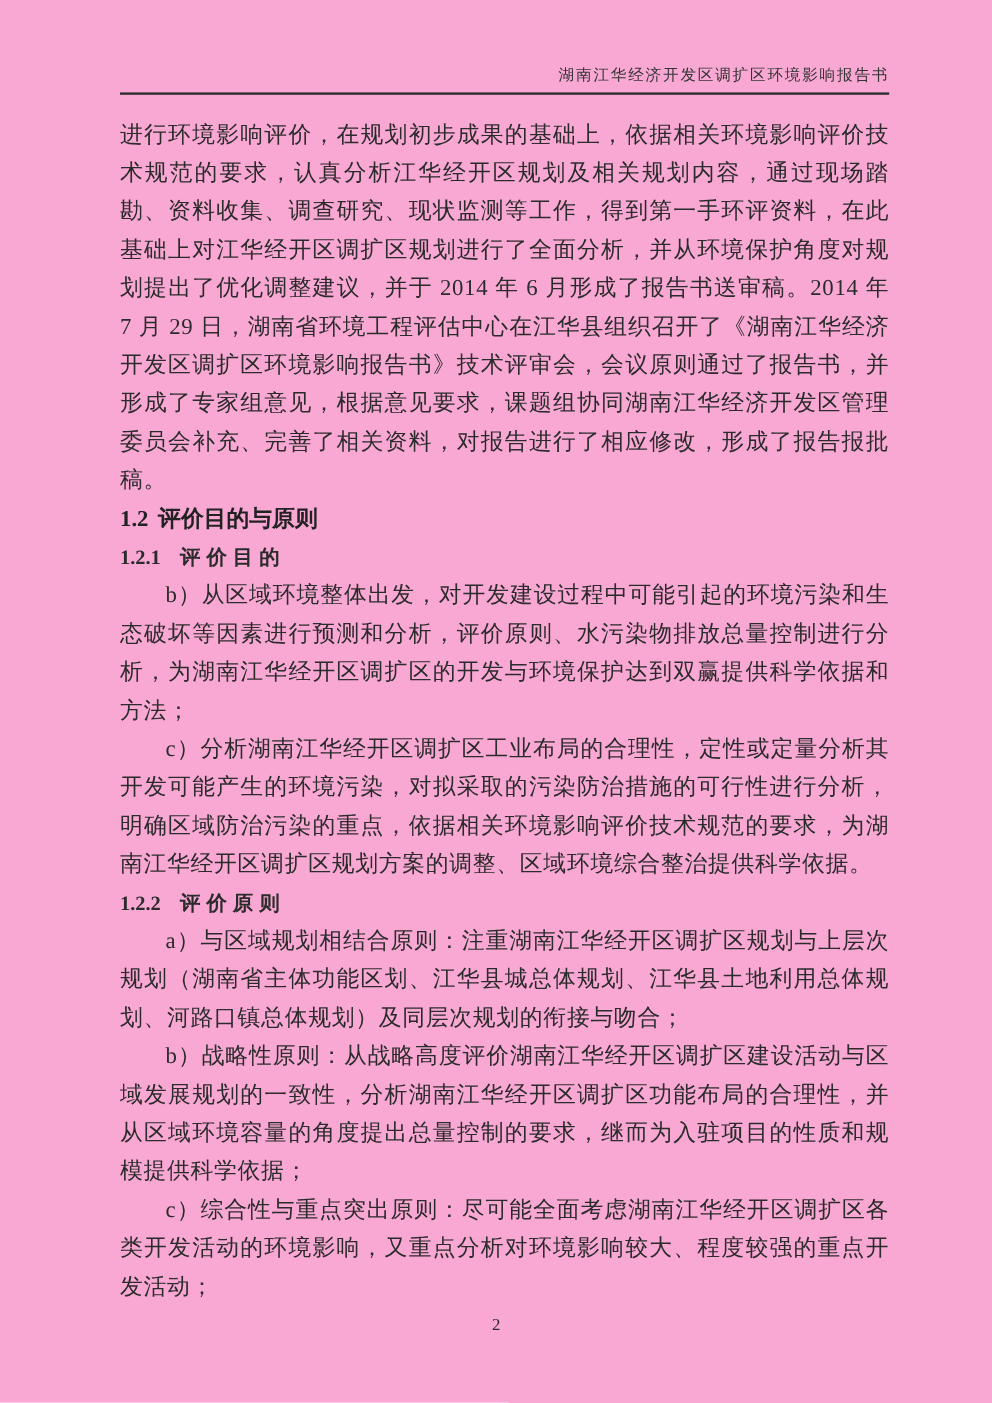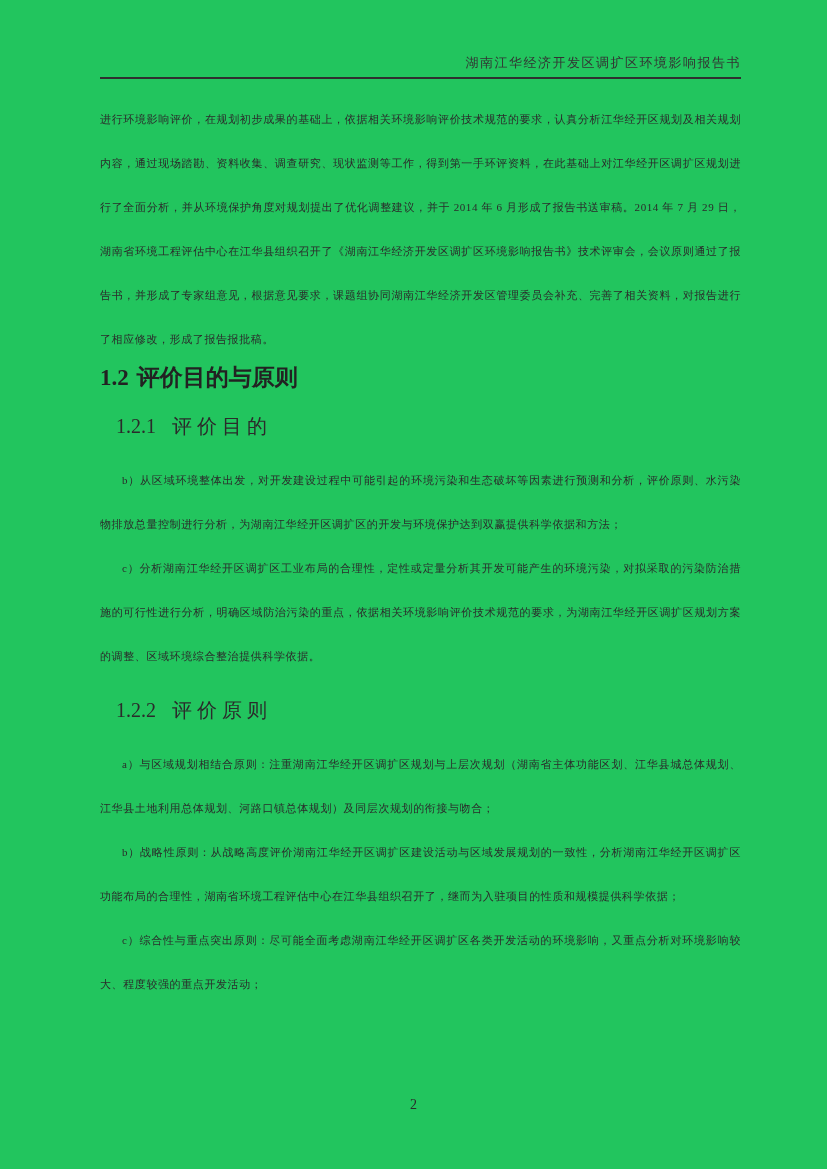--- a/index.html
+++ b/index.html
@@ -4,21 +4,21 @@
 <style>
   html, body {
     margin: 0;
     padding: 0;
     background: #ffffff;
   }
   .page {
     position: relative;
     width: 827px;
     height: 1169px;
-    background: #22c55e;
+    background: #f9a8d4;
     font-family: "Liberation Serif", "DejaVu Serif", serif;
     color: #2b2b2b;
     overflow: hidden;
     box-sizing: border-box;
   }
   .page-header {
     position: absolute;
     top: 54px;
     left: 100px;
     width: 641px;
@@ -38,45 +38,45 @@
   .doc-body {
     position: absolute;
     top: 97px;
     left: 100px;
     width: 641px;
     text-align: justify;
     text-justify: inter-ideograph;
   }
   .doc-body p {
     margin: 0;
-    font-size: 11px;
-    line-height: 44px;
+    font-size: 19px;
+    line-height: 32px;
     letter-spacing: 0.6px;
   }
   .doc-body p.indent {
     text-indent: 2em;
   }
   .section-heading {
     margin: 0;
-    font-size: 23px;
+    font-size: 19px;
     line-height: 32px;
     font-weight: bold;
     font-family: "Liberation Sans", "DejaVu Sans", sans-serif;
     text-align: left;
     color: #222222;
   }
   .section-heading .h-num {
     margin-right: 8px;
     font-family: "Liberation Serif", "DejaVu Serif", serif;
   }
   .sub-heading {
-    margin: 16px;
-    font-size: 20px;
+    margin: 0;
+    font-size: 17px;
     line-height: 32px;
-    font-weight: normal;
+    font-weight: bold;
     text-align: left;
     color: #2b2b2b;
   }
   .sub-heading .h-num {
     margin-right: 16px;
   }
   .sub-heading .h-title {
     letter-spacing: 5px;
   }
   .page-footer {
@@ -114,21 +114,21 @@
     </h3>
 
     <p class="indent">b）从区域环境整体出发，对开发建设过程中可能引起的环境污染和生态破坏等因素进行预测和分析，评价原则、水污染物排放总量控制进行分析，为湖南江华经开区调扩区的开发与环境保护达到双赢提供科学依据和方法；</p>
     <p class="indent">c）分析湖南江华经开区调扩区工业布局的合理性，定性或定量分析其开发可能产生的环境污染，对拟采取的污染防治措施的可行性进行分析，明确区域防治污染的重点，依据相关环境影响评价技术规范的要求，为湖南江华经开区调扩区规划方案的调整、区域环境综合整治提供科学依据。</p>
 
     <h3 class="sub-heading">
       <span class="h-num">1.2.2</span><span class="h-title">评价原则</span>
     </h3>
 
     <p class="indent">a）与区域规划相结合原则：注重湖南江华经开区调扩区规划与上层次规划（湖南省主体功能区划、江华县城总体规划、江华县土地利用总体规划、河路口镇总体规划）及同层次规划的衔接与吻合；</p>
-    <p class="indent">b）战略性原则：从战略高度评价湖南江华经开区调扩区建设活动与区域发展规划的一致性，分析湖南江华经开区调扩区功能布局的合理性，湖南省环境工程评估中心在江华县组织召开了，继而为入驻项目的性质和规模提供科学依据；</p>
+    <p class="indent">b）战略性原则：从战略高度评价湖南江华经开区调扩区建设活动与区域发展规划的一致性，分析湖南江华经开区调扩区功能布局的合理性，并从区域环境容量的角度提出总量控制的要求，继而为入驻项目的性质和规模提供科学依据；</p>
     <p class="indent">c）综合性与重点突出原则：尽可能全面考虑湖南江华经开区调扩区各类开发活动的环境影响，又重点分析对环境影响较大、程度较强的重点开发活动；</p>
 
   </main>
 
   <footer class="page-footer">
     <span class="page-number">2</span>
   </footer>
 
 </div>
 

